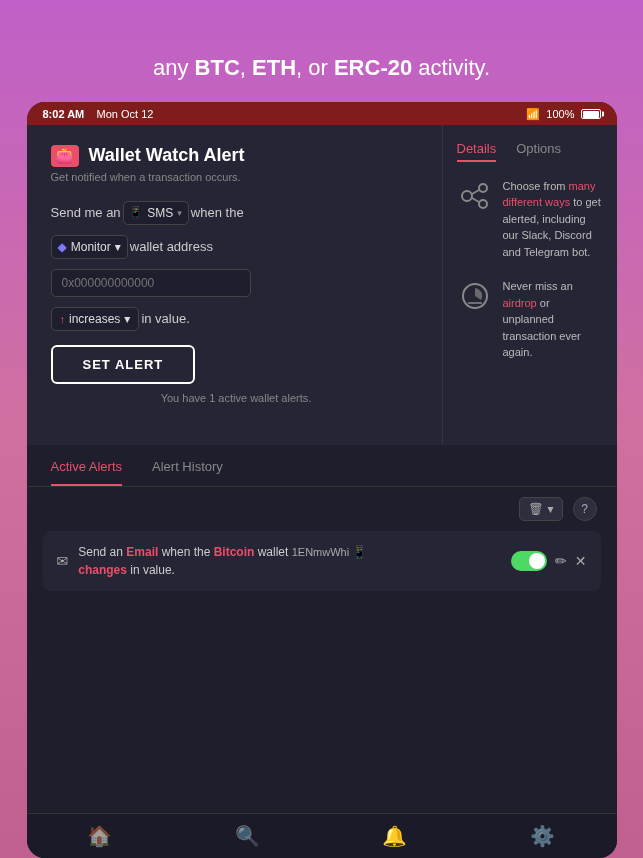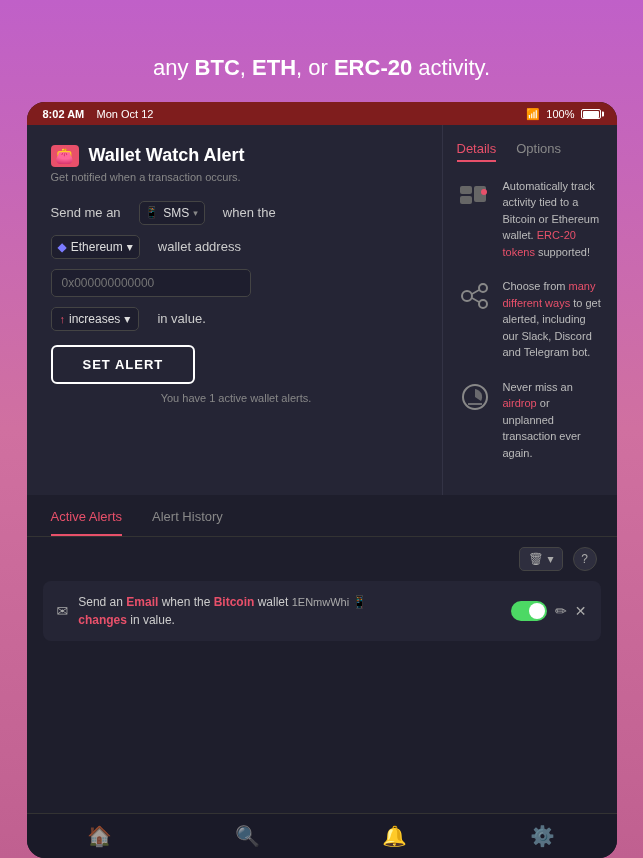--- a/index.html
+++ b/index.html
@@ -124,21 +124,21 @@
 
     .app-subtitle {
       font-size: 11px;
       color: #888;
       margin-bottom: 18px;
     }
 
     .form-row {
       display: flex;
       align-items: center;
-      gap: 18px;
+      gap: 2px;
       margin-bottom: 10px;
       flex-wrap: wrap;
       font-size: 13px;
       color: #ccc;
     }
 
     .select-wrapper {
       display: inline-flex;
       align-items: center;
       background: #1e1e2e;
@@ -426,21 +426,21 @@
             <span class="icon-prefix">📱</span>
             <span>SMS</span>
             <span class="chevron">▾</span>
           </div>
           <span>when the</span>
         </div>
 
         <div class="form-row">
           <div class="eth-select">
             <span class="eth-diamond">◆</span>
-            <span>Ethereum</span>
+            <span>Monitor</span>
             <span class="chevron">▾</span>
           </div>
           <span>wallet address</span>
         </div>
 
         <div class="form-row">
           <input class="address-input" type="text" placeholder="0x000000000000" style="">
         </div>
 
         <div class="form-row">
@@ -455,33 +455,20 @@
         <button class="set-alert-btn">SET ALERT</button>
         <div class="active-alerts-text">You have 1 active wallet alerts.</div>
       </div>
 
       <div class="right-panel">
         <div class="tabs-row">
           <div class="tab-item active">Details</div>
           <div class="tab-item">Options</div>
         </div>
 
-        <div class="feature-item">
-          <div class="feature-icon">
-            <svg width="30" height="24" viewBox="0 0 30 24" fill="none">
-              <rect x="0" y="2" width="12" height="8" rx="2" fill="#666"></rect>
-              <rect x="0" y="12" width="12" height="8" rx="2" fill="#666"></rect>
-              <rect x="14" y="2" width="12" height="16" rx="2" fill="#666"></rect>
-              <circle cx="24" cy="8" r="3" fill="#e8506a"></circle>
-            </svg>
-          </div>
-          <div class="feature-text">
-            Automatically track activity tied to a Bitcoin or Ethereum wallet. <span class="link">ERC-20 tokens</span> supported!
-          </div>
-        </div>
 
         <div class="feature-item">
           <div class="feature-icon">
             <svg width="32" height="32" viewBox="0 0 32 32" fill="none">
               <circle cx="8" cy="16" r="5" fill="none" stroke="#888" stroke-width="2"></circle>
               <circle cx="24" cy="8" r="4" fill="none" stroke="#888" stroke-width="2"></circle>
               <circle cx="24" cy="24" r="4" fill="none" stroke="#888" stroke-width="2"></circle>
               <line x1="13" y1="14" x2="20" y2="10" stroke="#888" stroke-width="1.5"></line>
               <line x1="13" y1="18" x2="20" y2="22" stroke="#888" stroke-width="1.5"></line>
             </svg>

